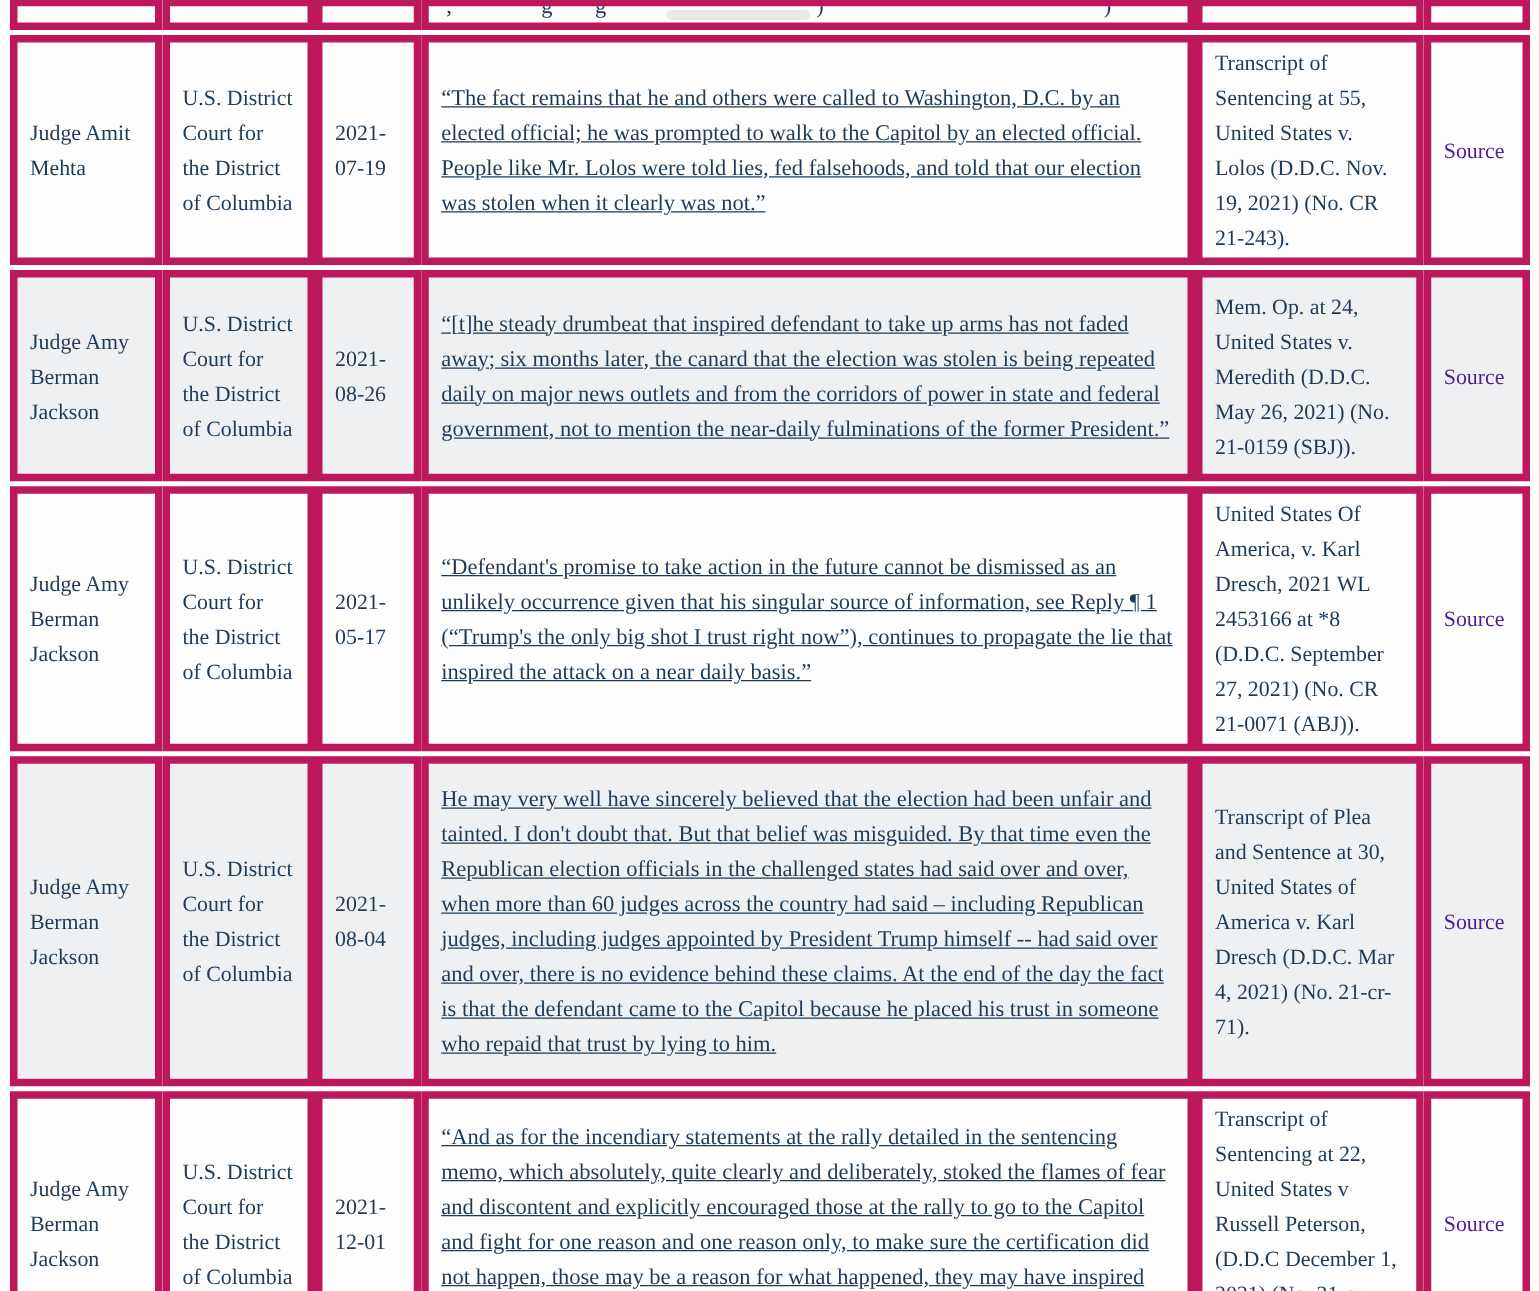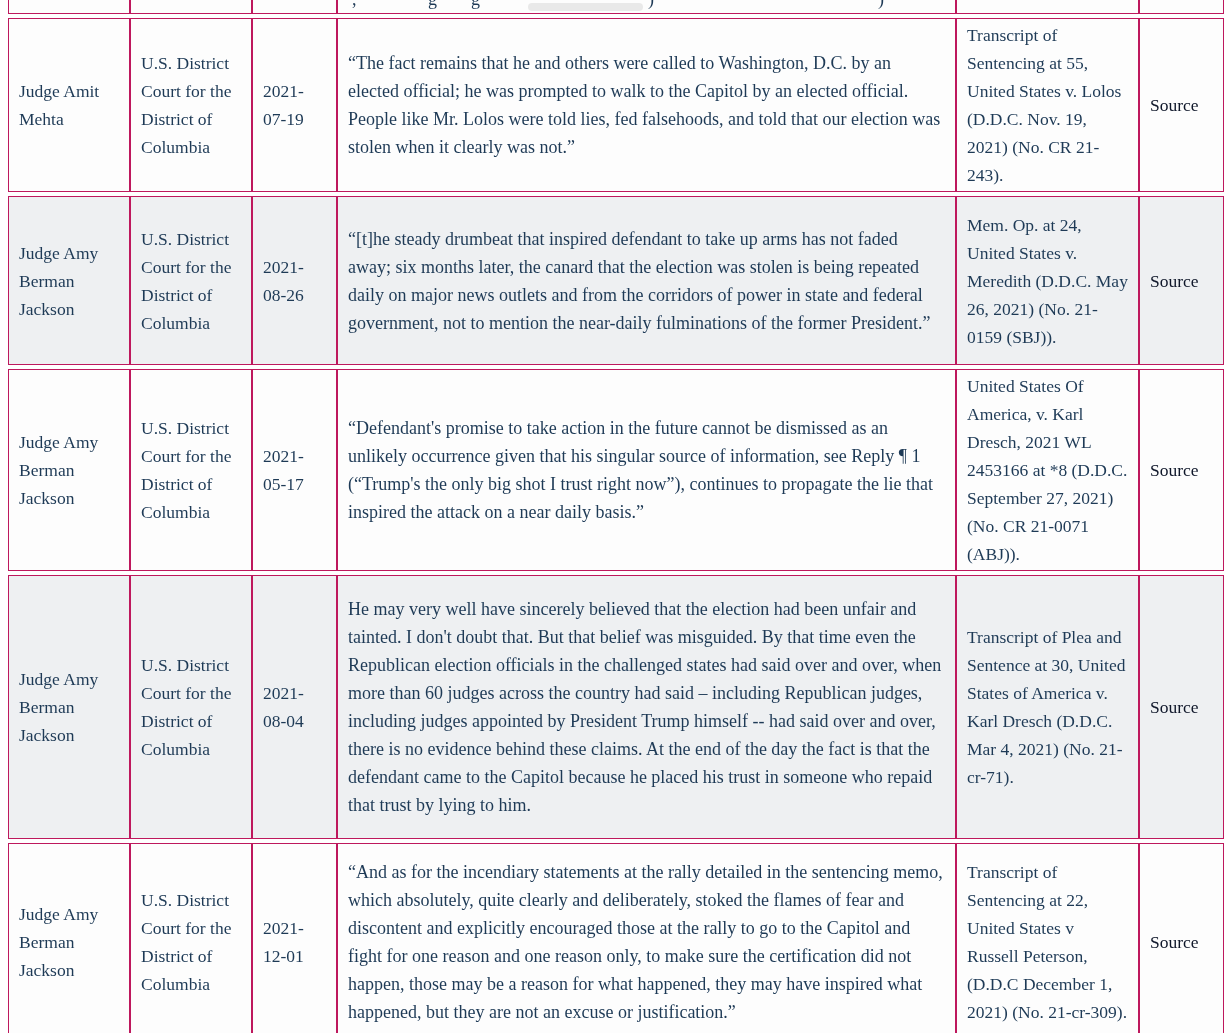--- a/index.html
+++ b/index.html
@@ -15,32 +15,32 @@
   .tablewrap {
     margin: -5px 7px 0 8px;
   }
   table {
     border-collapse: separate;
     border-spacing: 0 4px;
     table-layout: fixed;
     width: 1216px;
   }
   td {
-    border: 1px solid #be185d;
+    border: 6px solid #be185d;
     background: #fdfdfd;
     vertical-align: middle;
     padding: 2px 10px;
     font-size: 17.5px;
     line-height: 28px;
     overflow-wrap: break-word;
   }
   tr.shaded td { background: #eef0f2; }
-  td.quote { font-size: 18px; }
+  td.quote { font-size: 18px; text-decoration: underline; }
   a.source {
-    color: #0f172a;
+    color: #4c1d95;
     text-decoration: none;
     cursor: pointer;
     text-align: right;
   }
   tr.r1 { height: 169px; }
   tr.r2 { height: 169px; }
   tr.r3 { height: 192px; }
   tr.r4 { height: 264px; }
   tr.r5 { height: 198px; }
   tr.partial-top td { height: 13px; padding: 0 10px; }

